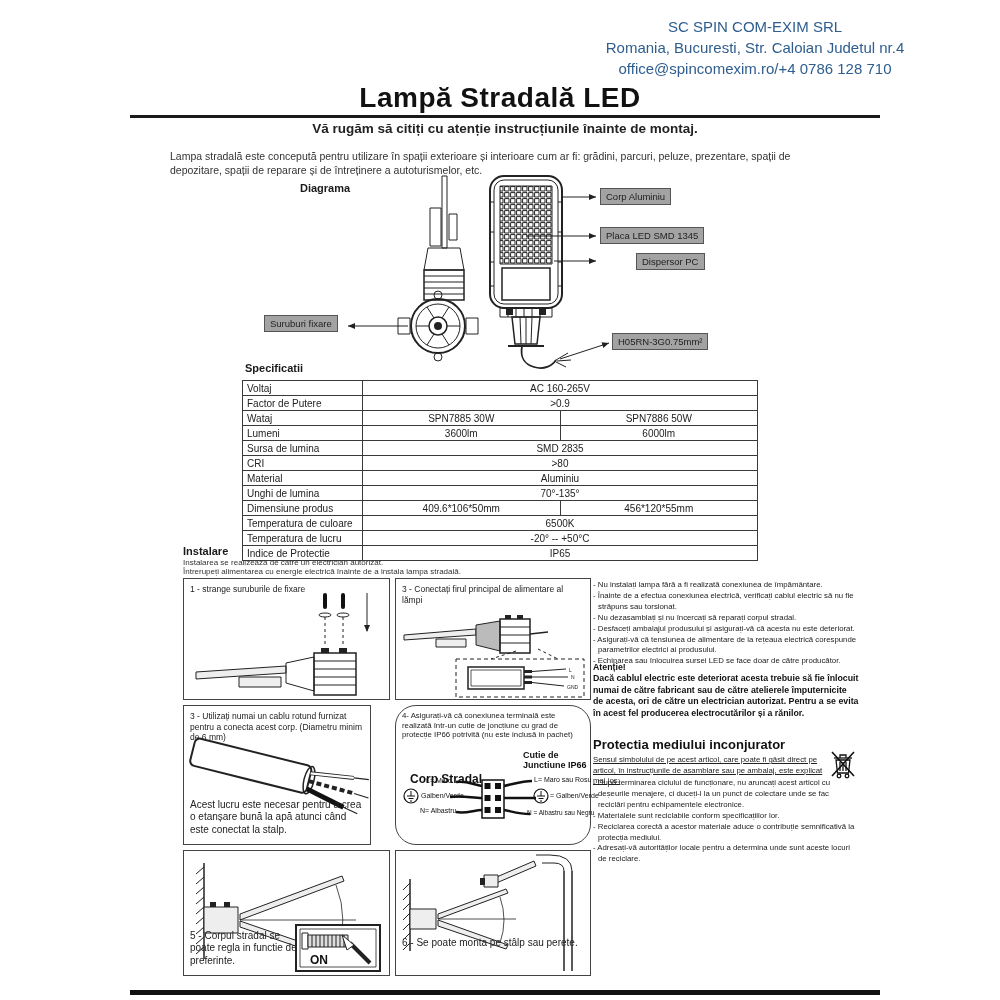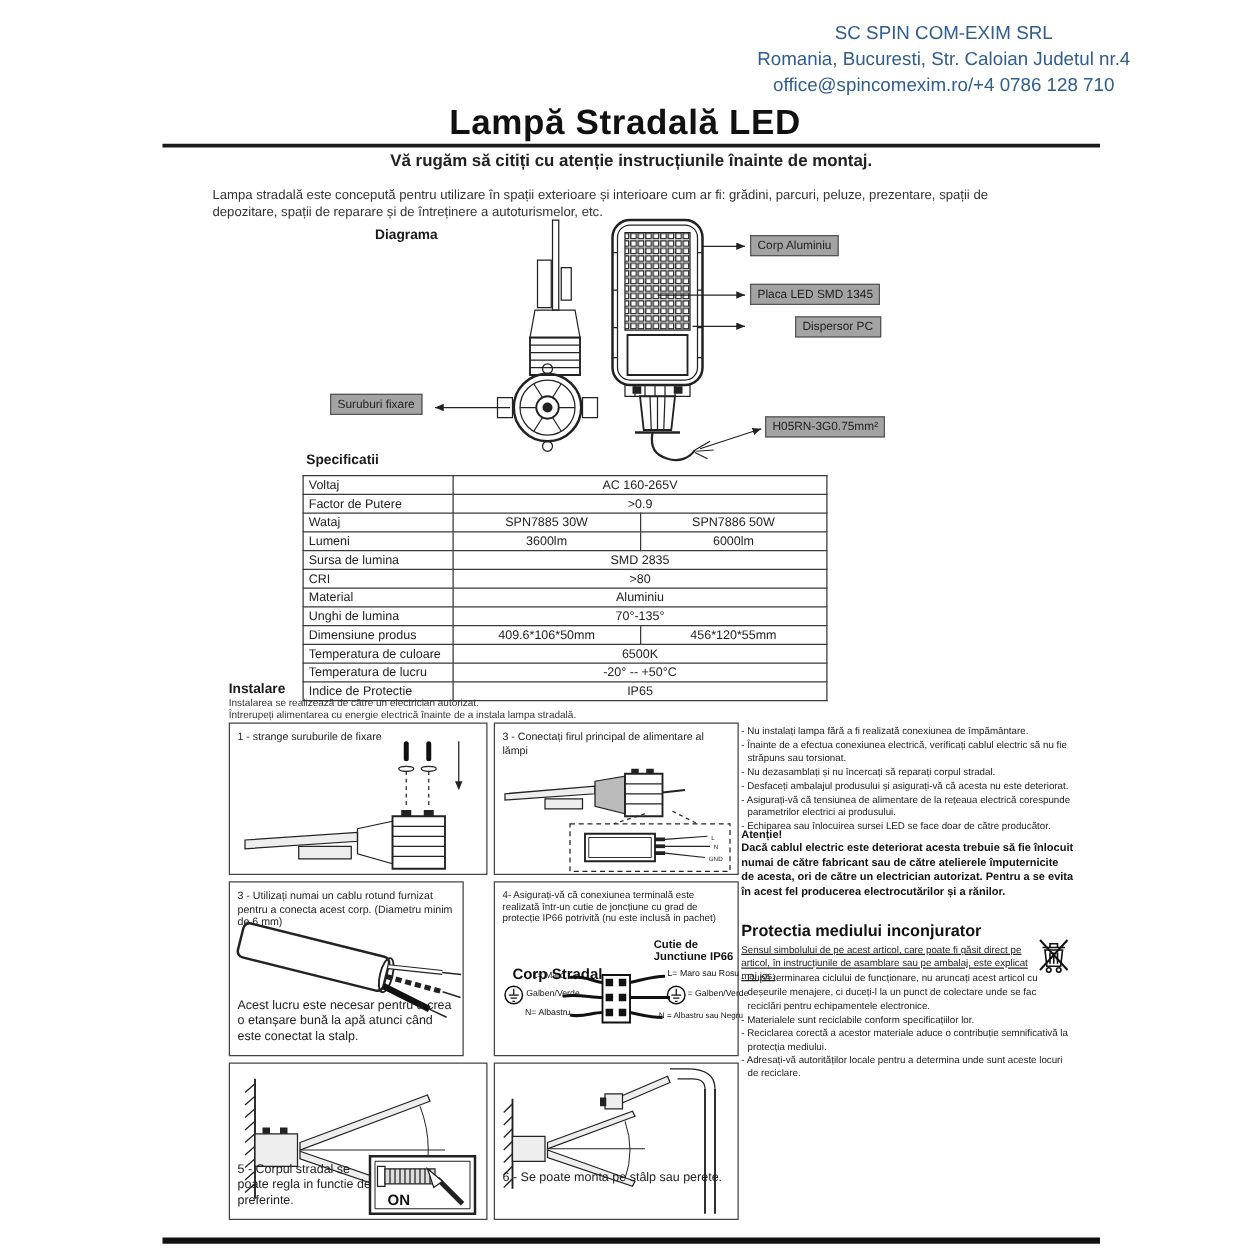--- a/index.html
+++ b/index.html
@@ -24,21 +24,21 @@
   .dlabel { position:absolute; border:1px solid #555; background:#a3a3a3; color:#222;
             font-size:9.5px; padding:2px 5px; white-space:nowrap; }
 
   svg { display:block; }
   .line-art line, .line-art path, .line-art rect, .line-art polygon,
   .line-art circle, .line-art ellipse, .line-art polyline
   { vector-effect:non-scaling-stroke; }
 
   
   .spec-h { left:245px; top:362px; font-size:11px; font-weight:bold; }
-  table.spec { position:absolute; left:242px; top:380px; width:420px;
+  table.spec { position:absolute; left:242px; top:380px; width:516px;
                border-collapse:collapse; table-layout:fixed; }
   table.spec td { border:1px solid #3a3a3a; font-size:10px; line-height:1.1;
                   padding:1.5px 4px; color:#222; height:12px; }
   table.spec td.lab { width:120px; text-align:left; }
   table.spec td.val { text-align:center; }
 
   
   .inst-h { left:183px; top:545px; font-size:11px; font-weight:bold; }
   .inst-n1 { left:183px; top:558px; font-size:8px; color:#333; }
   .inst-n2 { left:183px; top:567px; font-size:8px; color:#333; }
@@ -294,21 +294,21 @@
         <line x1="168" y1="29" x2="183" y2="27" stroke-width="1.2"></line>
         <line x1="125" y1="43" x2="172" y2="44" stroke-width="4" stroke-dasharray="5,3"></line>
         <line x1="172" y1="44" x2="187" y2="45" stroke-width="1.2"></line>
         <line x1="125" y1="51" x2="165" y2="60" stroke-width="5" stroke="#111"></line>
         <line x1="165" y1="60" x2="180" y2="63" stroke-width="1.2"></line>
       </g>
     </svg>
     <div class="note" style="bottom:8px; right:6px;">Acest lucru este necesar pentru a crea o etanșare bună la apă atunci când este conectat la stalp.</div>
   </div>
 
-  <div class="stepbox" style="left:395px; top:705px; width:196px; height:140px;">
+  <div class="stepbox" style="left:395px; top:705px; width:196px; height:140px;border-radius:21px;">
     <div class="cap" style="font-size:7.8px;">4- Asigurați-vă că conexiunea terminală este realizată într-un cutie de joncțiune cu grad de protecție IP66 potrivită (nu este inclusă in pachet)</div>
     <div class="jtitle" style="left:14px; top:66px; font-size:12px;">Corp Stradal</div>
     <div class="jtitle" style="left:127px; top:44px; width:72px; font-size:9px; line-height:1.15;">Cutie de Junctiune IP66</div>
     <svg class="line-art" style="position:absolute; left:0; top:0;" width="196" height="140" viewBox="0 0 196 140" fill="none" stroke="#111" stroke-width="1">
       <rect x="86" y="74" width="22" height="38" fill="#fff" stroke-width="1.5"></rect>
       <rect x="88.5" y="77" width="6" height="6" fill="#111" stroke="none"></rect>
         <rect x="99" y="77" width="6" height="6" fill="#111" stroke="none"></rect>
       <rect x="88.5" y="89" width="6" height="6" fill="#111" stroke="none"></rect>
         <rect x="99" y="89" width="6" height="6" fill="#111" stroke="none"></rect>
       <rect x="88.5" y="101" width="6" height="6" fill="#111" stroke="none"></rect>

